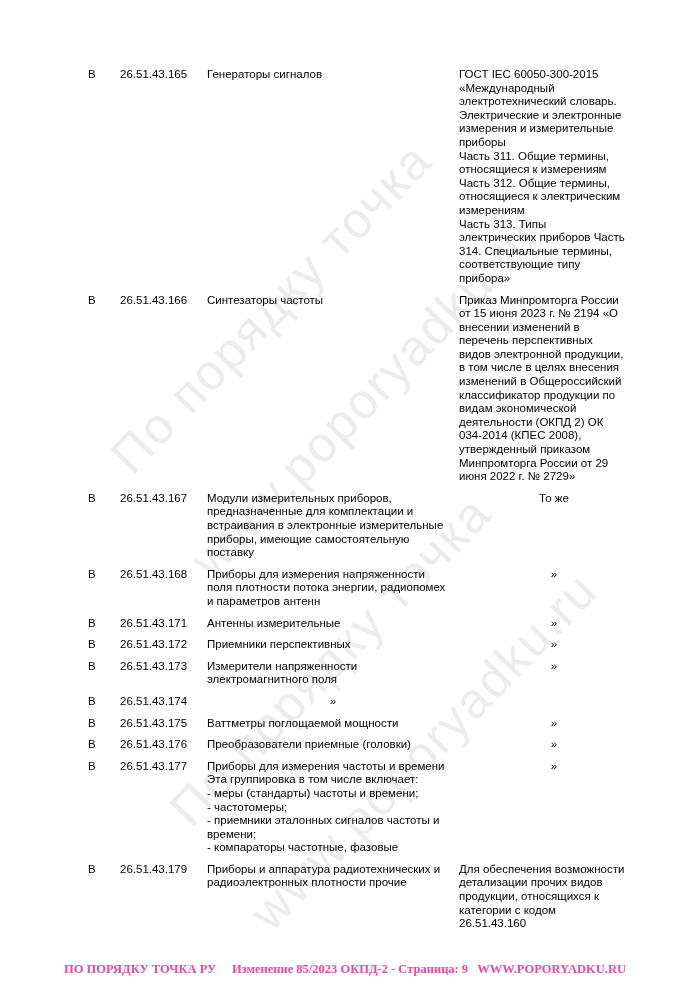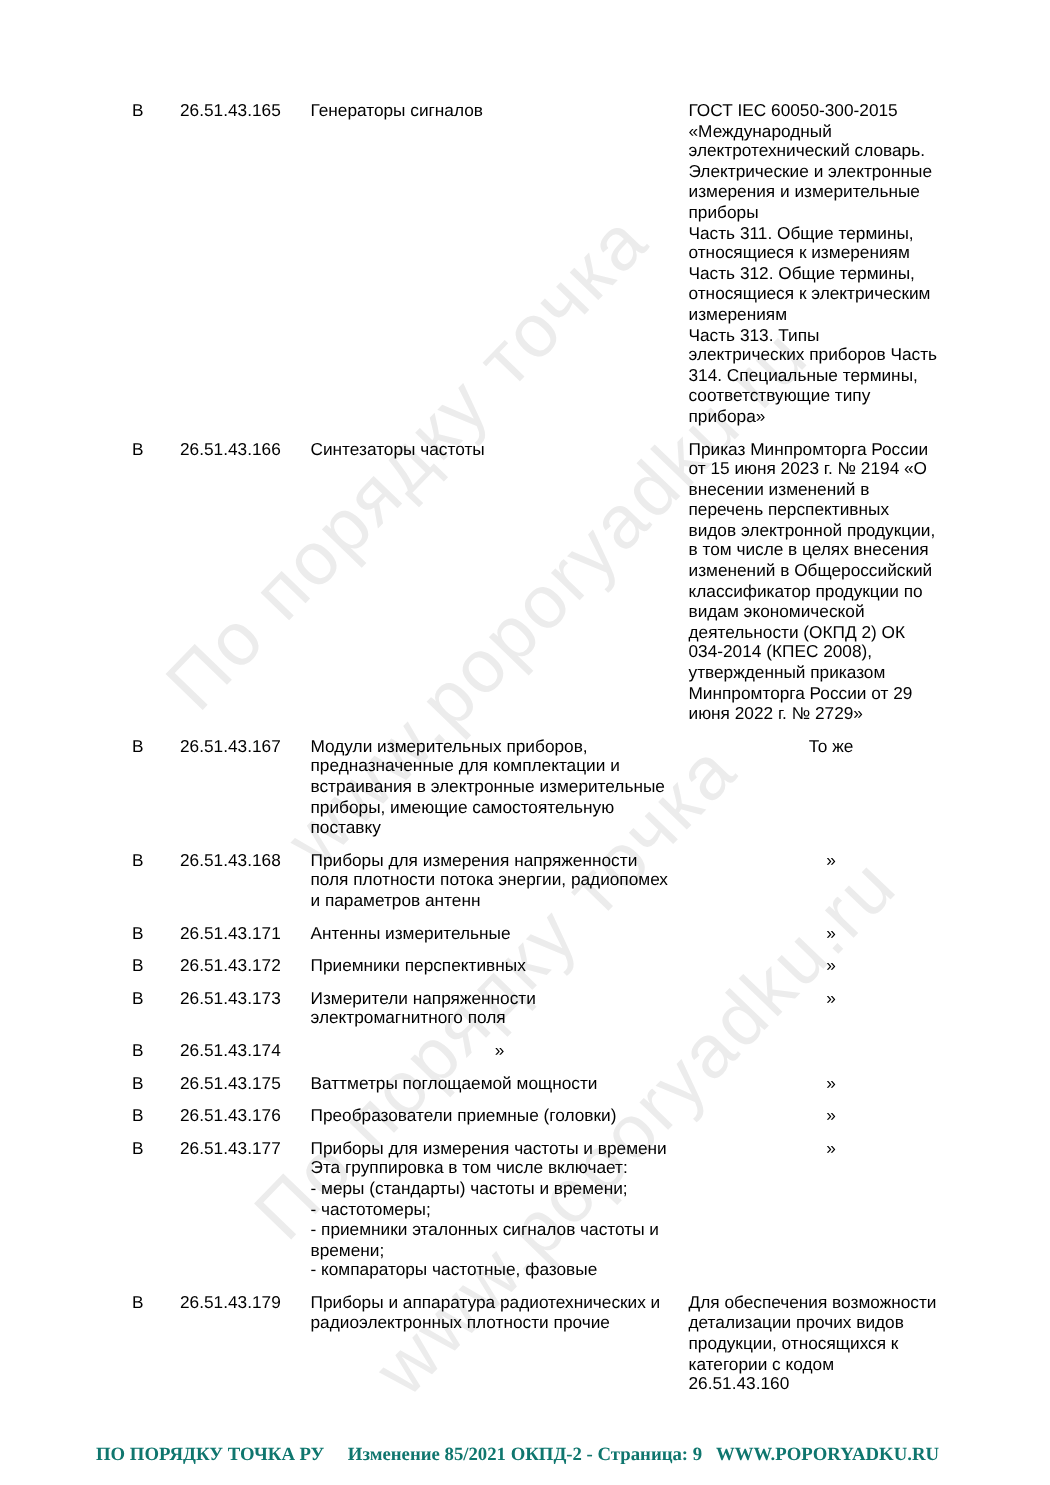--- a/index.html
+++ b/index.html
@@ -51,21 +51,21 @@
   .c-ref.centered { text-align: center; }
 
   
   .footer {
     position: absolute;
     left: 0; top: 962px; width: 700px; height: 20px;
     z-index: 1;
     font-family: "Liberation Serif", serif;
     font-weight: bold;
     font-size: 12.5px;
-    color: #0f766e;
+    color: #ec4899;
   }
   .footer .f-left   { position: absolute; left: 64px; }
   .footer .f-center { position: absolute; left: 50%; transform: translateX(-50%); }
   .footer .f-right  { position: absolute; right: 74px; }
 </style>
 </head>
 <body>
 
 <div class="page">
 
@@ -204,17 +204,17 @@
     <div class="c-ref">Для обеспечения возможности
 детализации прочих видов
 продукции, относящихся к
 категории с кодом
 26.51.43.160</div>
   </div>
 </main>
 
   <footer class="footer">
     <span class="f-left">ПО ПОРЯДКУ ТОЧКА РУ</span>
-    <span class="f-center">Изменение 85/2021 ОКПД-2 - Страница: 9</span>
+    <span class="f-center">Изменение 85/2023 ОКПД-2 - Страница: 9</span>
     <span class="f-right">WWW.POPORYADKU.RU</span>
   </footer>
 
 </div>
 
 </body></html>

